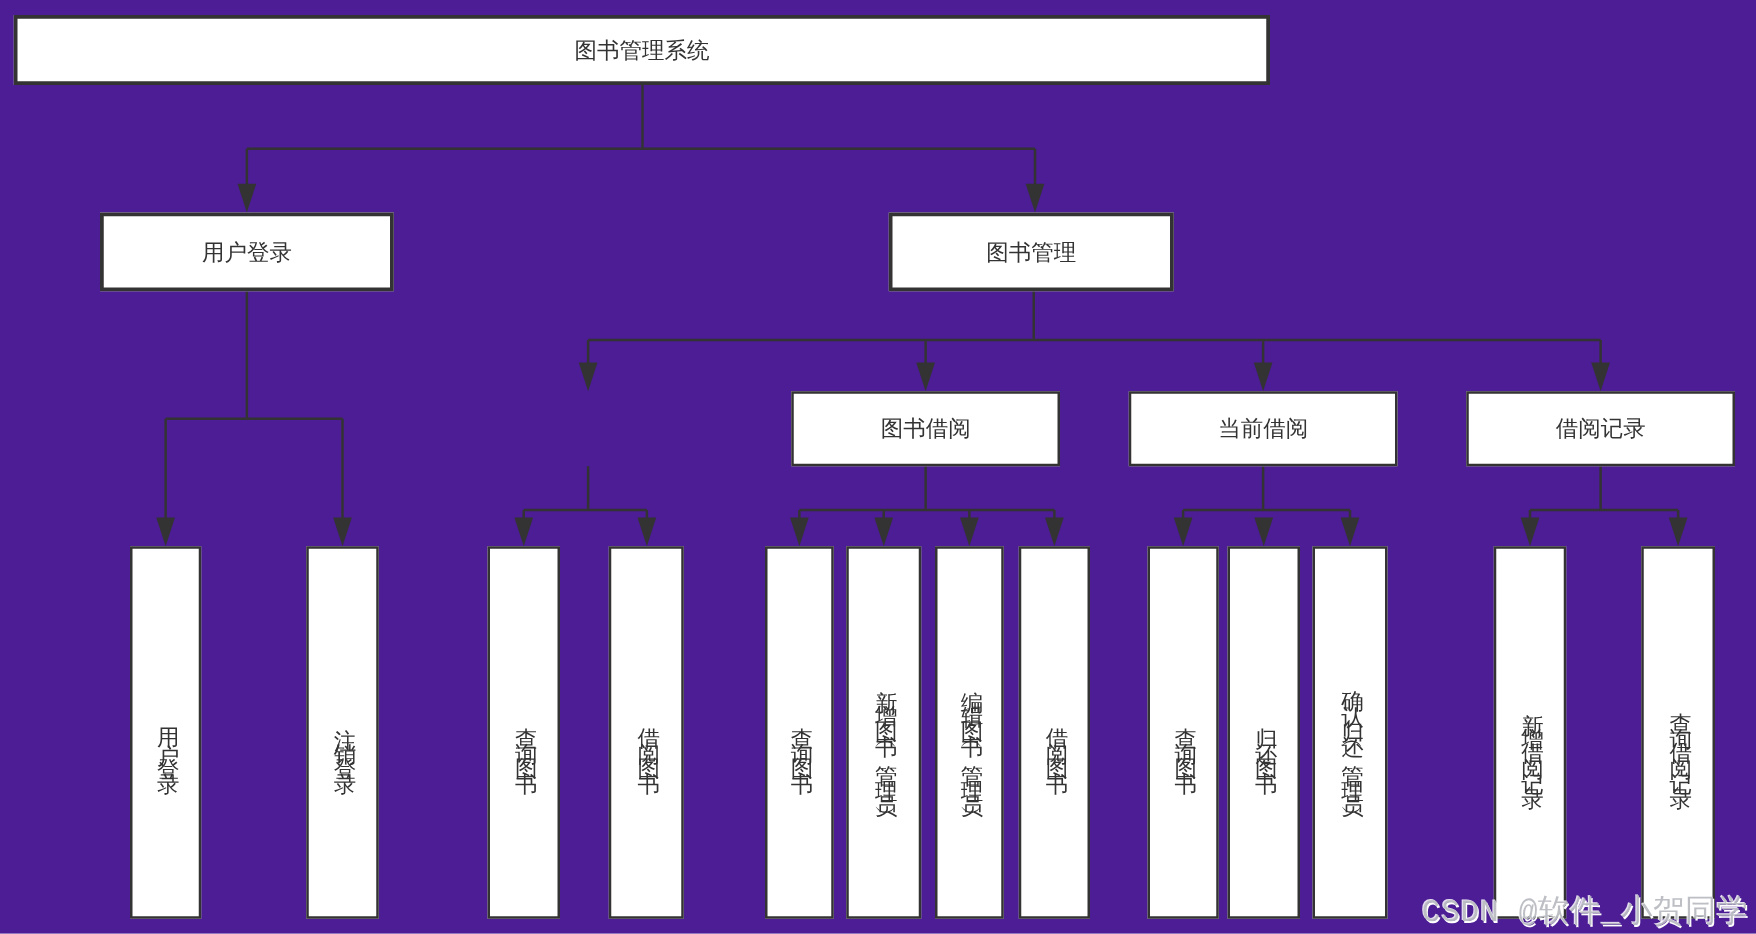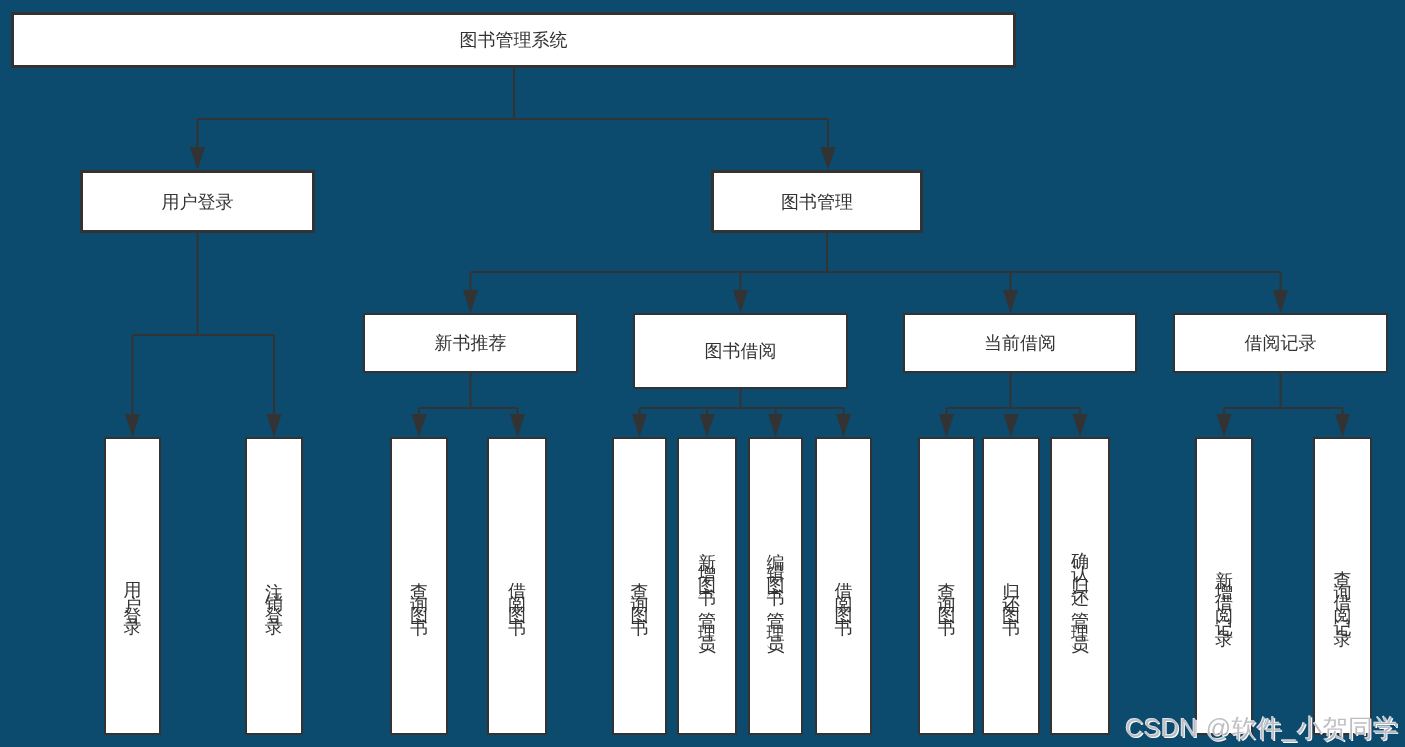--- a/index.html
+++ b/index.html
@@ -1,20 +1,20 @@
 <!DOCTYPE html>
 <html><head>
 <meta charset="utf-8">
 <style>
   html,body{margin:0;padding:0;background:#ffffff;}
   #stage{
     position:relative;
     width:1405px;height:747px;
-    background:#0c4a6e;
-    font-family:Liberation Sans, sans-serif;
+    background:#4c1d95;
+    font-family:Liberation Mono, monospace;
     overflow:hidden;
   }
   #connectors{position:absolute;left:0;top:0;width:1405px;height:747px;}
   .box{
     position:absolute;
     box-sizing:border-box;
     background:#ffffff;
     border:2px solid #333333;
     color:#333333;
     display:flex;align-items:center;justify-content:center;
@@ -75,25 +75,24 @@
       <polygon points="1003.5,414 1018.5,414 1011,437"></polygon>
       <polygon points="1072.5,414 1087.5,414 1080,437"></polygon>
       <polygon points="1216.5,414 1231.5,414 1224,437"></polygon>
       <polygon points="1335,414 1350,414 1342.5,437"></polygon>
     </g>
   </svg>
 
   <div class="box lvl0" style="left:11px;top:12px;width:1005px;height:56px;">图书管理系统</div>
 
   <div class="box lvl1" style="left:80px;top:170px;width:235px;height:63px;">用户登录</div>
-  <div class="box lvl1" style="left:711px;top:170px;width:212px;height:63px;">图书管理</div>
+  <div class="box lvl1" style="left:711px;top:170px;width:228px;height:63px;">图书管理</div>
 
-  <div class="box lvl2" style="left:363px;top:313px;width:215px;height:60px;">新书推荐</div>
-  <div class="box lvl2" style="left:633px;top:313px;width:215px;height:76px;">图书借阅</div>
-  <div class="box lvl2" style="left:903px;top:313px;width:234px;height:60px;">当前借阅</div>
+  <div class="box lvl2" style="left:633px;top:313px;width:215px;height:60px;">图书借阅</div>
+  <div class="box lvl2" style="left:903px;top:313px;width:215px;height:60px;">当前借阅</div>
   <div class="box lvl2" style="left:1173px;top:313px;width:215px;height:60px;text-align:center;">借阅记录</div>
 
   <div class="box leaf" style="left:104px;top:437px;width:57px;height:298px;">
     <span>用户登录</span>
   </div>
   <div class="box leaf" style="left:245px;top:437px;width:58px;height:298px;">
     <span>注销登录</span>
   </div>
 
   <div class="box leaf" style="left:390px;top:437px;width:58px;height:298px;">

